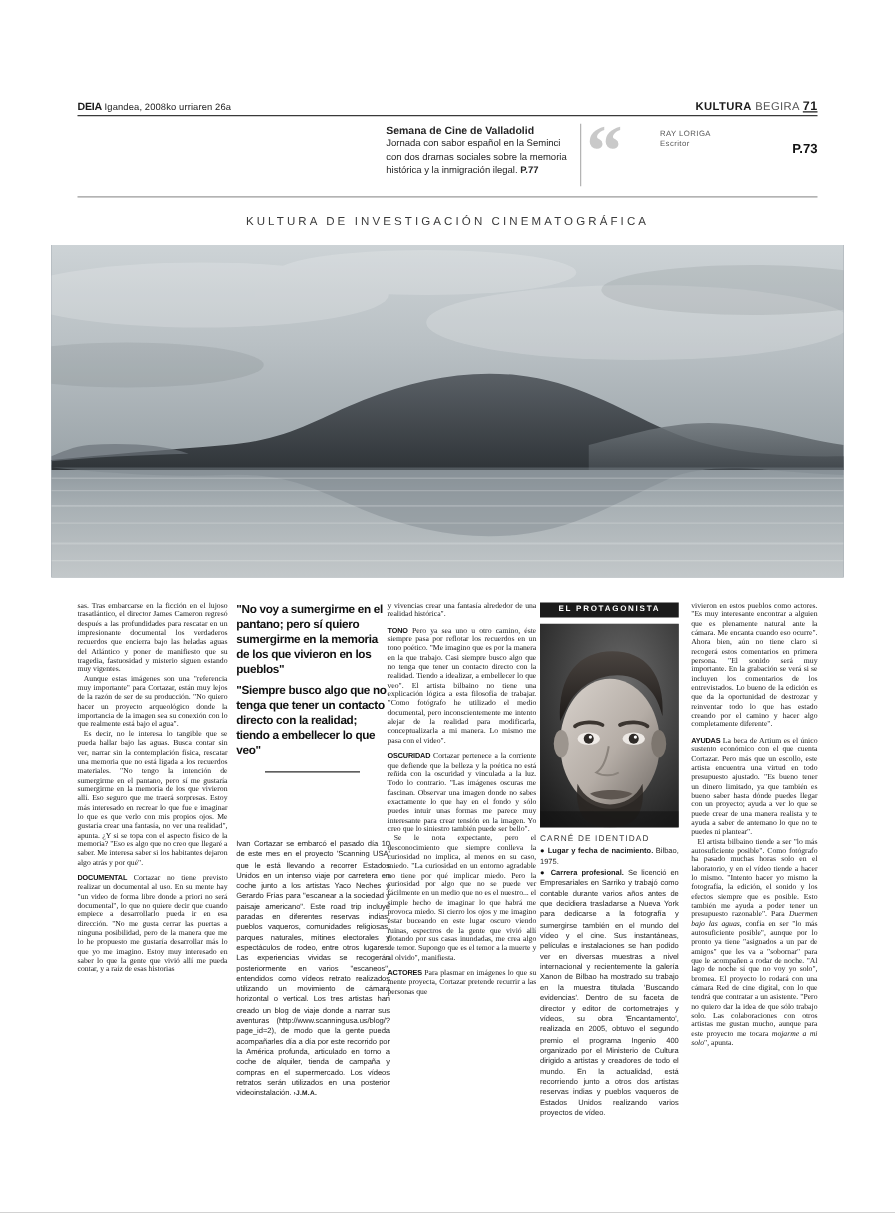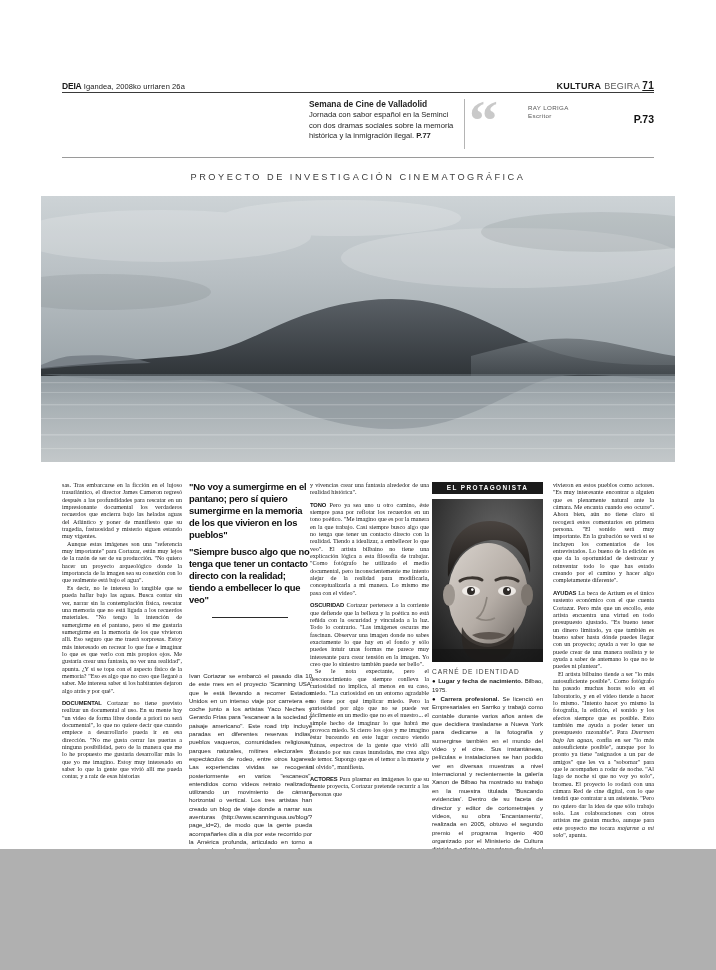--- a/index.html
+++ b/index.html
@@ -3,21 +3,21 @@
 <meta charset="utf-8">
 <style>
   html, body {
     margin: 0;
     padding: 0;
     background: #b0b0b0;
   }
   .page {
     position: relative;
     width: 716px;
-    height: 849px;
+    height: 970px;
     background: #ffffff;
     overflow: hidden;
     font-family: "Liberation Serif", serif;
     color: #111111;
   }
 
   
   .masthead {
     position: absolute;
     left: 62px;
@@ -321,21 +321,21 @@
   <div class="quotemark">“</div>
   <div class="teaser-b">
     <div class="who">
       <span>RAY LORIGA</span><br>
       <span>Escritor</span>
     </div>
     <div class="pg">P.73</div>
   </div>
   <div class="rule-under-teaser"></div>
 
-  <div class="kicker">PROYECTO DE INVESTIGACIÓN CINEMATOGRÁFICA</div>
+  <div class="kicker">KULTURA DE INVESTIGACIÓN CINEMATOGRÁFICA</div>
 
   <div class="hero">
     <svg width="634" height="266" viewBox="0 0 634 266" preserveAspectRatio="none">
       <defs>
         <linearGradient id="sky" x1="0" y1="0" x2="0" y2="1">
           <stop offset="0%" stop-color="#cdd3d6"></stop>
           <stop offset="45%" stop-color="#b9c0c4"></stop>
           <stop offset="100%" stop-color="#9aa3a8"></stop>
         </linearGradient>
         <linearGradient id="water" x1="0" y1="0" x2="0" y2="1">

